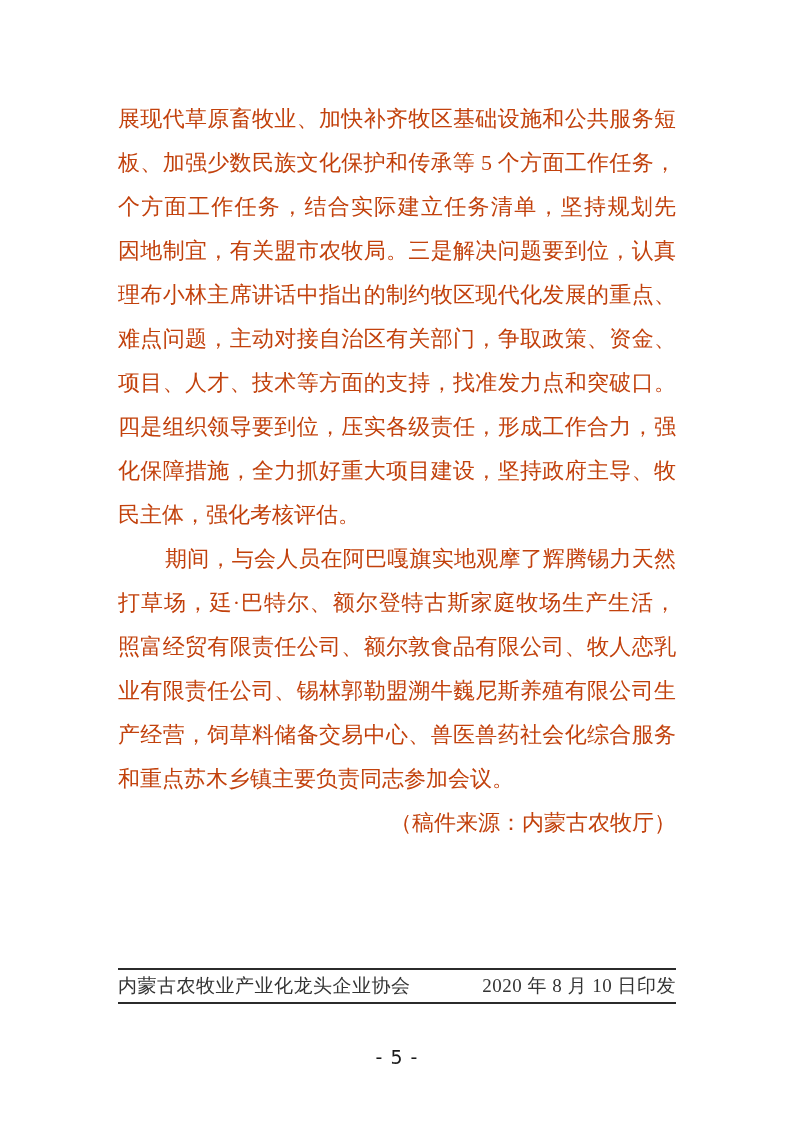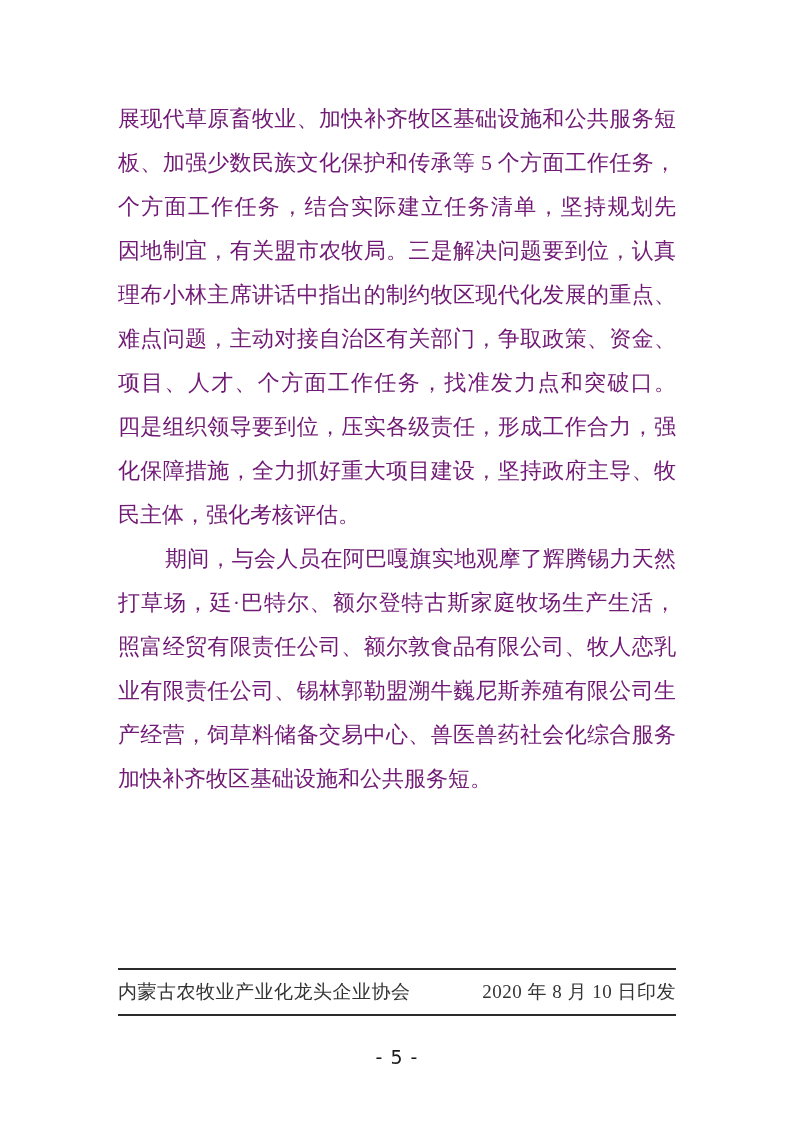--- a/index.html
+++ b/index.html
@@ -10,30 +10,30 @@
     width:793px; height:1122px;
     background:#ffffff;
     overflow:hidden;
     font-family:"Liberation Serif","DejaVu Serif",serif;
   }
   .content {
     position:absolute;
     left:118px; top:97px; width:558px;
     font-size:22px;
     line-height:44px;
-    color:#701a75;
+    color:#c2410c;
     font-weight:400;
   }
   .line { height:44px; overflow:hidden; }
   .j { text-align:justify; text-align-last:justify; text-justify:inter-ideograph; }
   .indent { padding-left:47px; }
   .right { text-align:right; text-align-last:right; }
   .footer {
     position:absolute;
-    left:118px; top:968px; width:558px; height:48px;
+    left:118px; top:968px; width:558px; height:36px;
     border-top:2px solid #2b2b2b;
     border-bottom:2px solid #2b2b2b;
     display:flex;
     justify-content:space-between;
     align-items:center;
     font-size:19px;
     color:#333333;
     letter-spacing:0.5px;
   }
   .pagenum {
@@ -51,30 +51,31 @@
 
 <div class="page">
 
   <div class="content">
     <div class="line j">展现代草原畜牧业、加快补齐牧区基础设施和公共服务短</div>
     <div class="line j">板、加强少数民族文化保护和传承等 5 个方面工作任务，</div>
     <div class="line j">个方面工作任务，结合实际建立任务清单，坚持规划先行、</div>
     <div class="line j">因地制宜，有关盟市农牧局。三是解决问题要到位，认真梳</div>
     <div class="line j">理布小林主席讲话中指出的制约牧区现代化发展的重点、</div>
     <div class="line j">难点问题，主动对接自治区有关部门，争取政策、资金、</div>
-    <div class="line j">项目、人才、个方面工作任务，找准发力点和突破口。</div>
+    <div class="line j">项目、人才、技术等方面的支持，找准发力点和突破口。</div>
     <div class="line j">四是组织领导要到位，压实各级责任，形成工作合力，强</div>
     <div class="line j">化保障措施，全力抓好重大项目建设，坚持政府主导、牧</div>
     <div class="line">民主体，强化考核评估。</div>
     <div class="line j indent">期间，与会人员在阿巴嘎旗实地观摩了辉腾锡力天然</div>
     <div class="line j">打草场，廷·巴特尔、额尔登特古斯家庭牧场生产生活，</div>
     <div class="line j">照富经贸有限责任公司、额尔敦食品有限公司、牧人恋乳</div>
     <div class="line j">业有限责任公司、锡林郭勒盟溯牛巍尼斯养殖有限公司生</div>
     <div class="line j">产经营，饲草料储备交易中心、兽医兽药社会化综合服务</div>
-    <div class="line">加快补齐牧区基础设施和公共服务短。</div>
+    <div class="line">和重点苏木乡镇主要负责同志参加会议。</div>
+    <div class="line right">（稿件来源：内蒙古农牧厅）</div>
   </div>
 
   <div class="footer">
     <span>内蒙古农牧业产业化龙头企业协会</span>
     <span>2020 年 8 月 10 日印发</span>
   </div>
 
   <div class="pagenum">- 5 -</div>
 
 </div>

